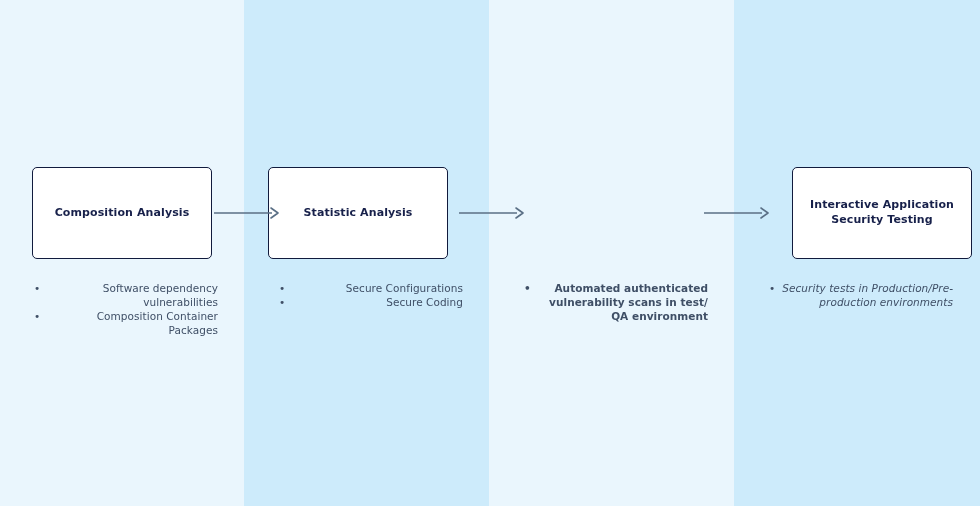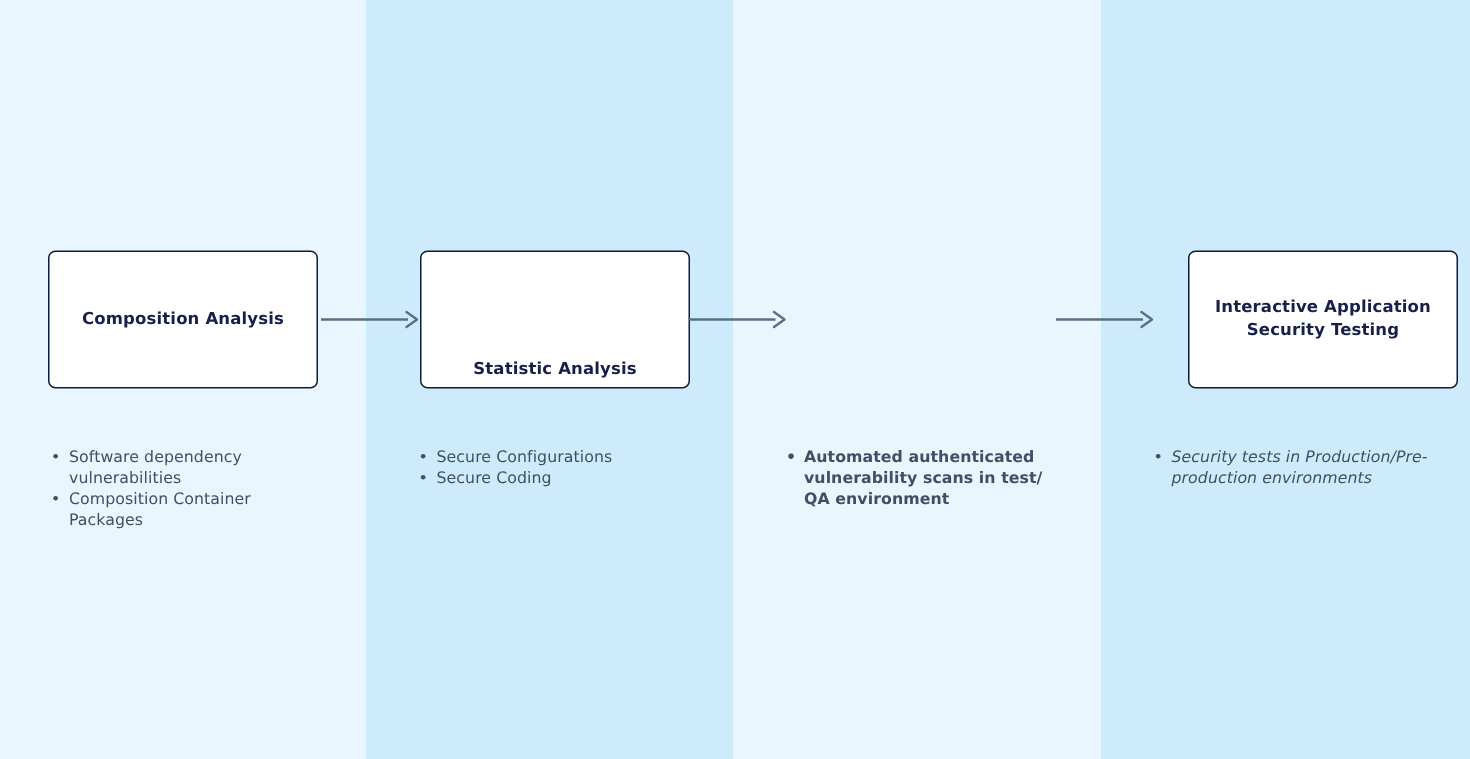--- a/index.html
+++ b/index.html
@@ -39,23 +39,24 @@
     font-size: 11px;
     font-weight: bold;
     color: #17204a;
     text-align: center;
     line-height: 1.35;
     letter-spacing: 0.1px;
     white-space: pre-line;
   }
   .bullets {
     position: absolute;
-    top: 298px;
+    top: 281px;
     width: 186px;
     list-style: none;
+    text-align: right;
   }
   .bullets li {
     position: relative;
     padding-left: 14px;
     font-family: "DejaVu Sans", sans-serif;
     font-size: 10.5px;
     line-height: 14px;
     color: #3f4f66;
     margin-bottom: 0px;
     letter-spacing: 0.05px;
@@ -84,21 +85,21 @@
     <div class="band" style="left: 244px; width: 245px; background: rgb(205, 235, 251);"></div>
     <div class="band" style="left: 489px; width: 245px; background: rgb(234, 246, 253);"></div>
     <div class="band" style="left: 734px; width: 246px; background: rgb(205, 235, 251);"></div>
     <div class="node-box" style="left: 32px;">
       <div class="node-title">Composition Analysis</div>
     </div>
     <ul class="bullets" style="left: 32px;">
       <li>Software dependency vulnerabilities</li>
       <li>Composition Container Packages</li>
     </ul>
-    <div class="node-box" style="left: 280px; align-items: flex-end;">
+    <div class="node-box" style="left: 268px;">
       <div class="node-title">Statistic  Analysis</div>
     </div>
     <ul class="bullets" style="left: 277px;">
       <li>Secure Configurations</li>
       <li>Secure Coding</li>
     </ul>
     <ul class="bullets" style="left: 522px; font-weight: bold;">
       <li>Automated authenticated vulnerability scans in test/ QA environment</li>
     </ul>
     <div class="node-box" style="left: 792px;">

